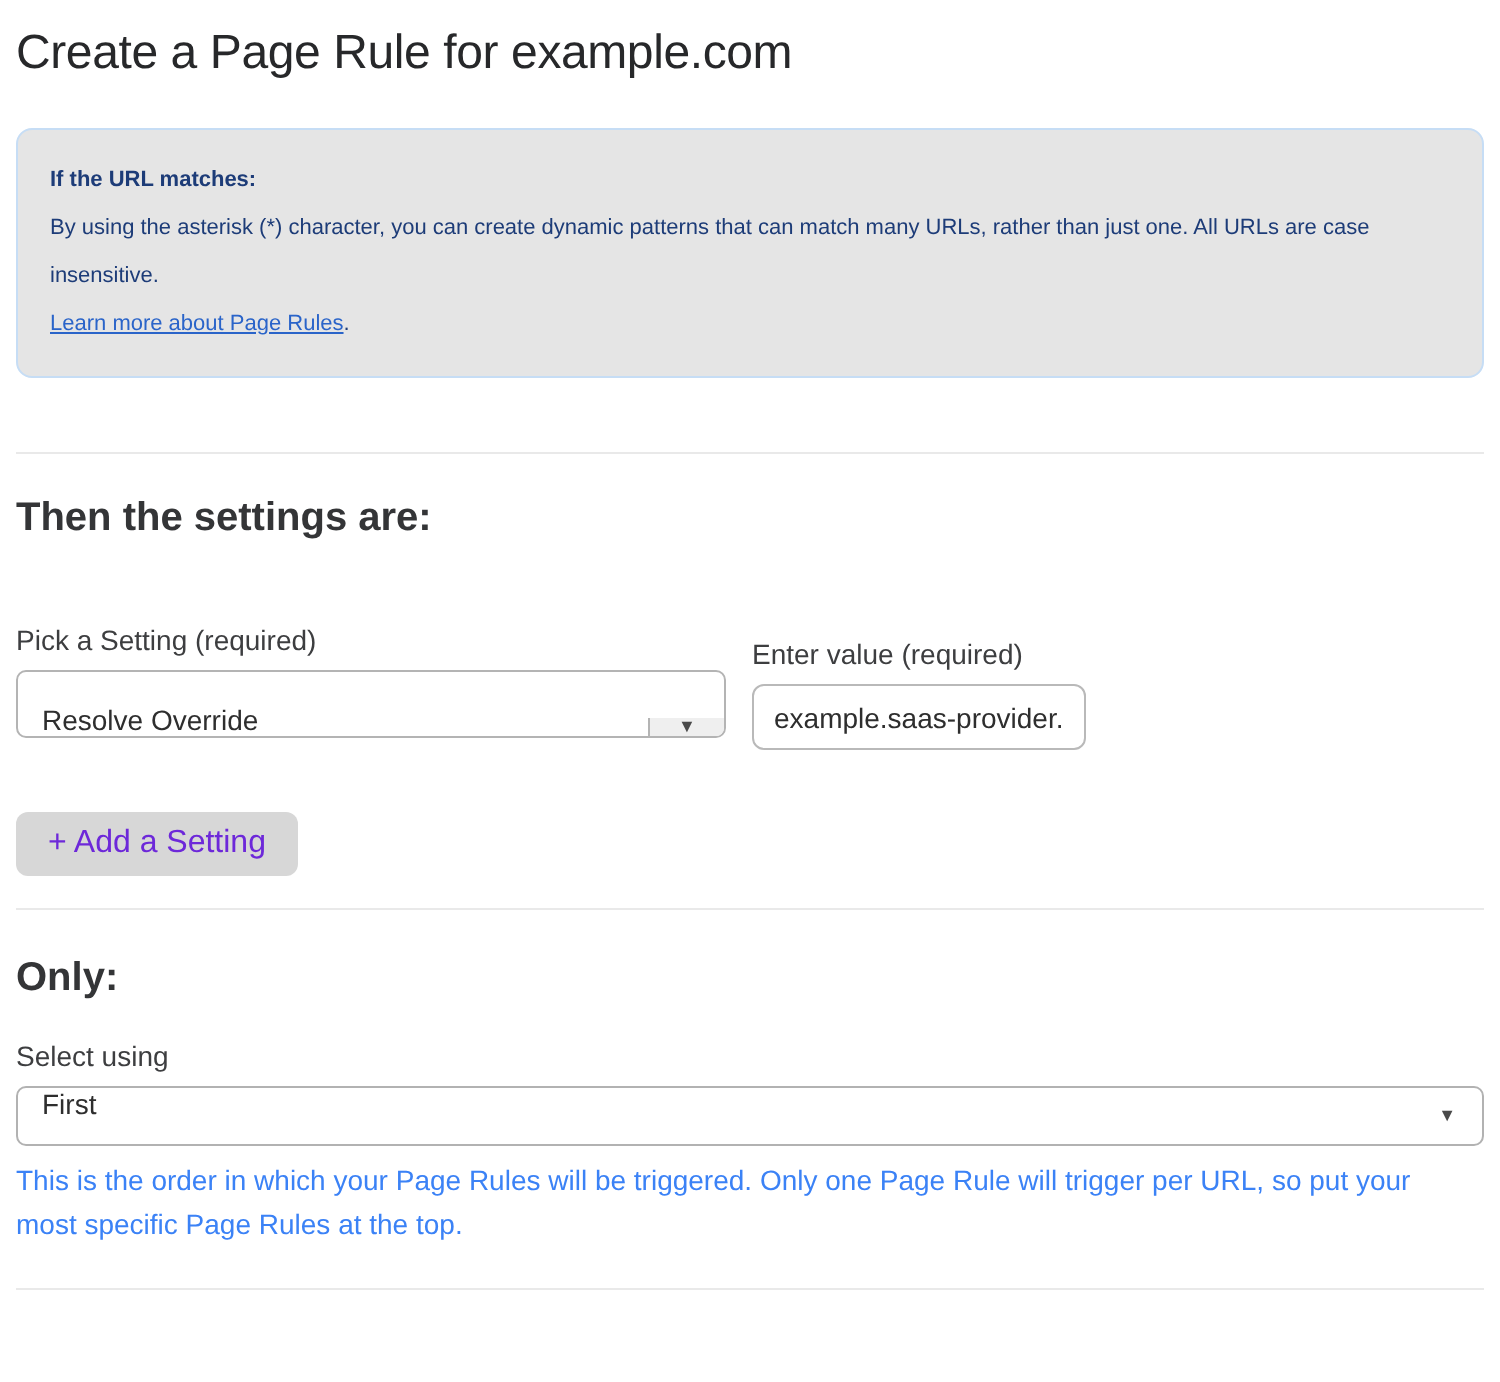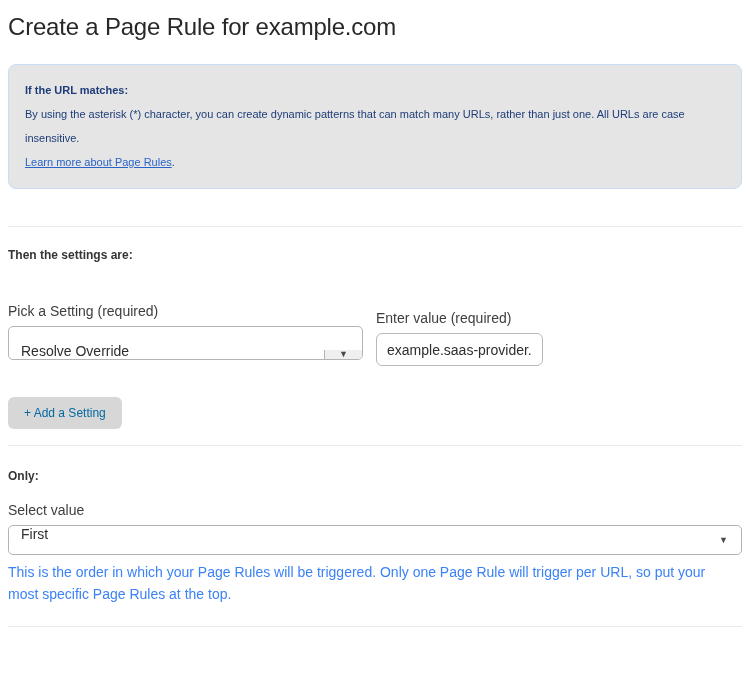--- a/index.html
+++ b/index.html
@@ -63,21 +63,21 @@
   .divider {
     border: none;
     border-top: 1px solid #e9e9e9;
     margin: 0;
   }
   .divider-1 { margin-top: 37px; }
   .divider-2 { margin-top: 16px; }
   .divider-3 { margin-top: 21px; }
 
   .section-heading {
-    font-size: 12px;
+    font-size: 20px;
     font-weight: 700;
     color: #343537;
     margin: 21px 0 0 0;
   }
 
   
   .settings-row { display: flex; margin-top: 41px; }
   .settings-col-left { width: 355px; }
   .settings-col-right { margin-left: 13px; margin-top: 7px; }
 
@@ -125,24 +125,24 @@
     background: #ffffff;
     font-family: inherit;
     outline: none;
   }
 
   .add-setting-btn {
     margin-top: 31px;
     height: 32px;
     padding: 0 16px;
     background: #d7d7d7;
-    color: #0369a1;
+    color: #6d28d9;
     border: none;
     border-radius: 6px;
-    font-size: 12px;
+    font-size: 16px;
     font-family: inherit;
     cursor: pointer;
   }
 
   .order-heading { margin-top: 23px; }
   .order-select-label { margin-top: 19px; margin-bottom: 7px; }
 
   .order-select {
     position: relative;
     width: 100%;
@@ -205,21 +205,21 @@
       <input class="value-input" type="text" value="example.saas-provider.com" style="">
     </div>
   </div>
 
   <button class="add-setting-btn">+ Add a Setting</button>
 
   <hr class="divider divider-2">
 
   <h2 class="section-heading order-heading">Only:</h2>
 
-  <div class="field-label order-select-label">Select value</div>
+  <div class="field-label order-select-label">Select using</div>
 
   <div class="order-select">
     <span>First</span>
     <span class="chevron">▼</span>
   </div>
 
   <div class="help-text">This is the order in which your Page Rules will be triggered. Only one Page Rule will trigger per URL, so put your most specific Page Rules at the top.</div>
 
   <hr class="divider divider-3">
 

